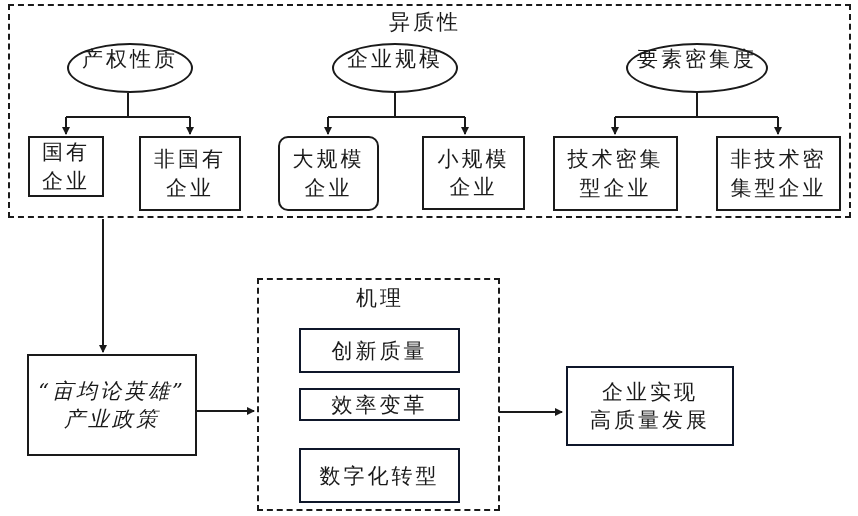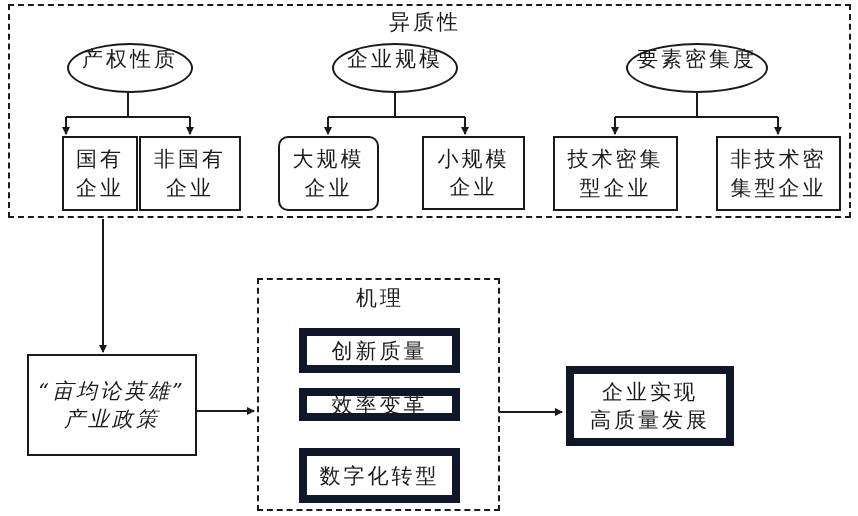--- a/index.html
+++ b/index.html
@@ -1,21 +1,21 @@
 <!DOCTYPE html>
 <html><head>
 <meta charset="utf-8">
 <style>
   html, body { margin: 0; padding: 0; background: #ffffff; }
   body { width: 858px; height: 516px; position: relative; overflow: hidden;
          font-family: "DejaVu Serif", "Liberation Serif", serif; color: #1a1a1a; }
   .abs { position: absolute; box-sizing: border-box; }
   .dashed { border: 2px dashed #1a1a1a; }
   .solid { border: 2.5px solid #1a1a1a; background: #fff; }
-  .thin { border: 8px solid #0f172a; background: #fff; }
+  .thin { border: 2px solid #0f172a; background: #fff; }
   .ellipse { border: 2px solid #1a1a1a; border-radius: 50%; background: #fff;
              display: flex; justify-content: center; }
   .center { display: flex; align-items: center; justify-content: center; text-align: center; }
   .lbl { font-size: 21px; letter-spacing: 3px; line-height: 1.35; white-space: pre-line; }
   .title { font-size: 21px; letter-spacing: 3px; }
   svg.arrows { position: absolute; left: 0; top: 0; }
 </style>
 </head>
 <body>
 
@@ -25,21 +25,21 @@
 <div class="abs ellipse" style="left:67px; top:43px; width:126px; height:50px;">
   <span class="title">产权性质</span>
 </div>
 <div class="abs ellipse" style="left:332px; top:43px; width:126px; height:50px;">
   <span class="title">企业规模</span>
 </div>
 <div class="abs ellipse" style="left:626px; top:43px; width:142px; height:50px;">
   <span class="title">要素密集度</span>
 </div>
 
-<div class="abs solid center" style="left:28px; top:136px; width:76px; height:75px;margin-left:34px;">
+<div class="abs solid center" style="left:28px; top:136px; width:76px; height:61px;">
   <span class="lbl">国有
 企业</span>
 </div>
 <div class="abs solid center" style="left:139px; top:136px; width:102px; height:75px;">
   <span class="lbl">非国有
 企业</span>
 </div>
 <div class="abs solid center" style="left:278px; top:136px; width:101px; height:75px;border-radius:10px;">
   <span class="lbl">大规模
 企业</span>

